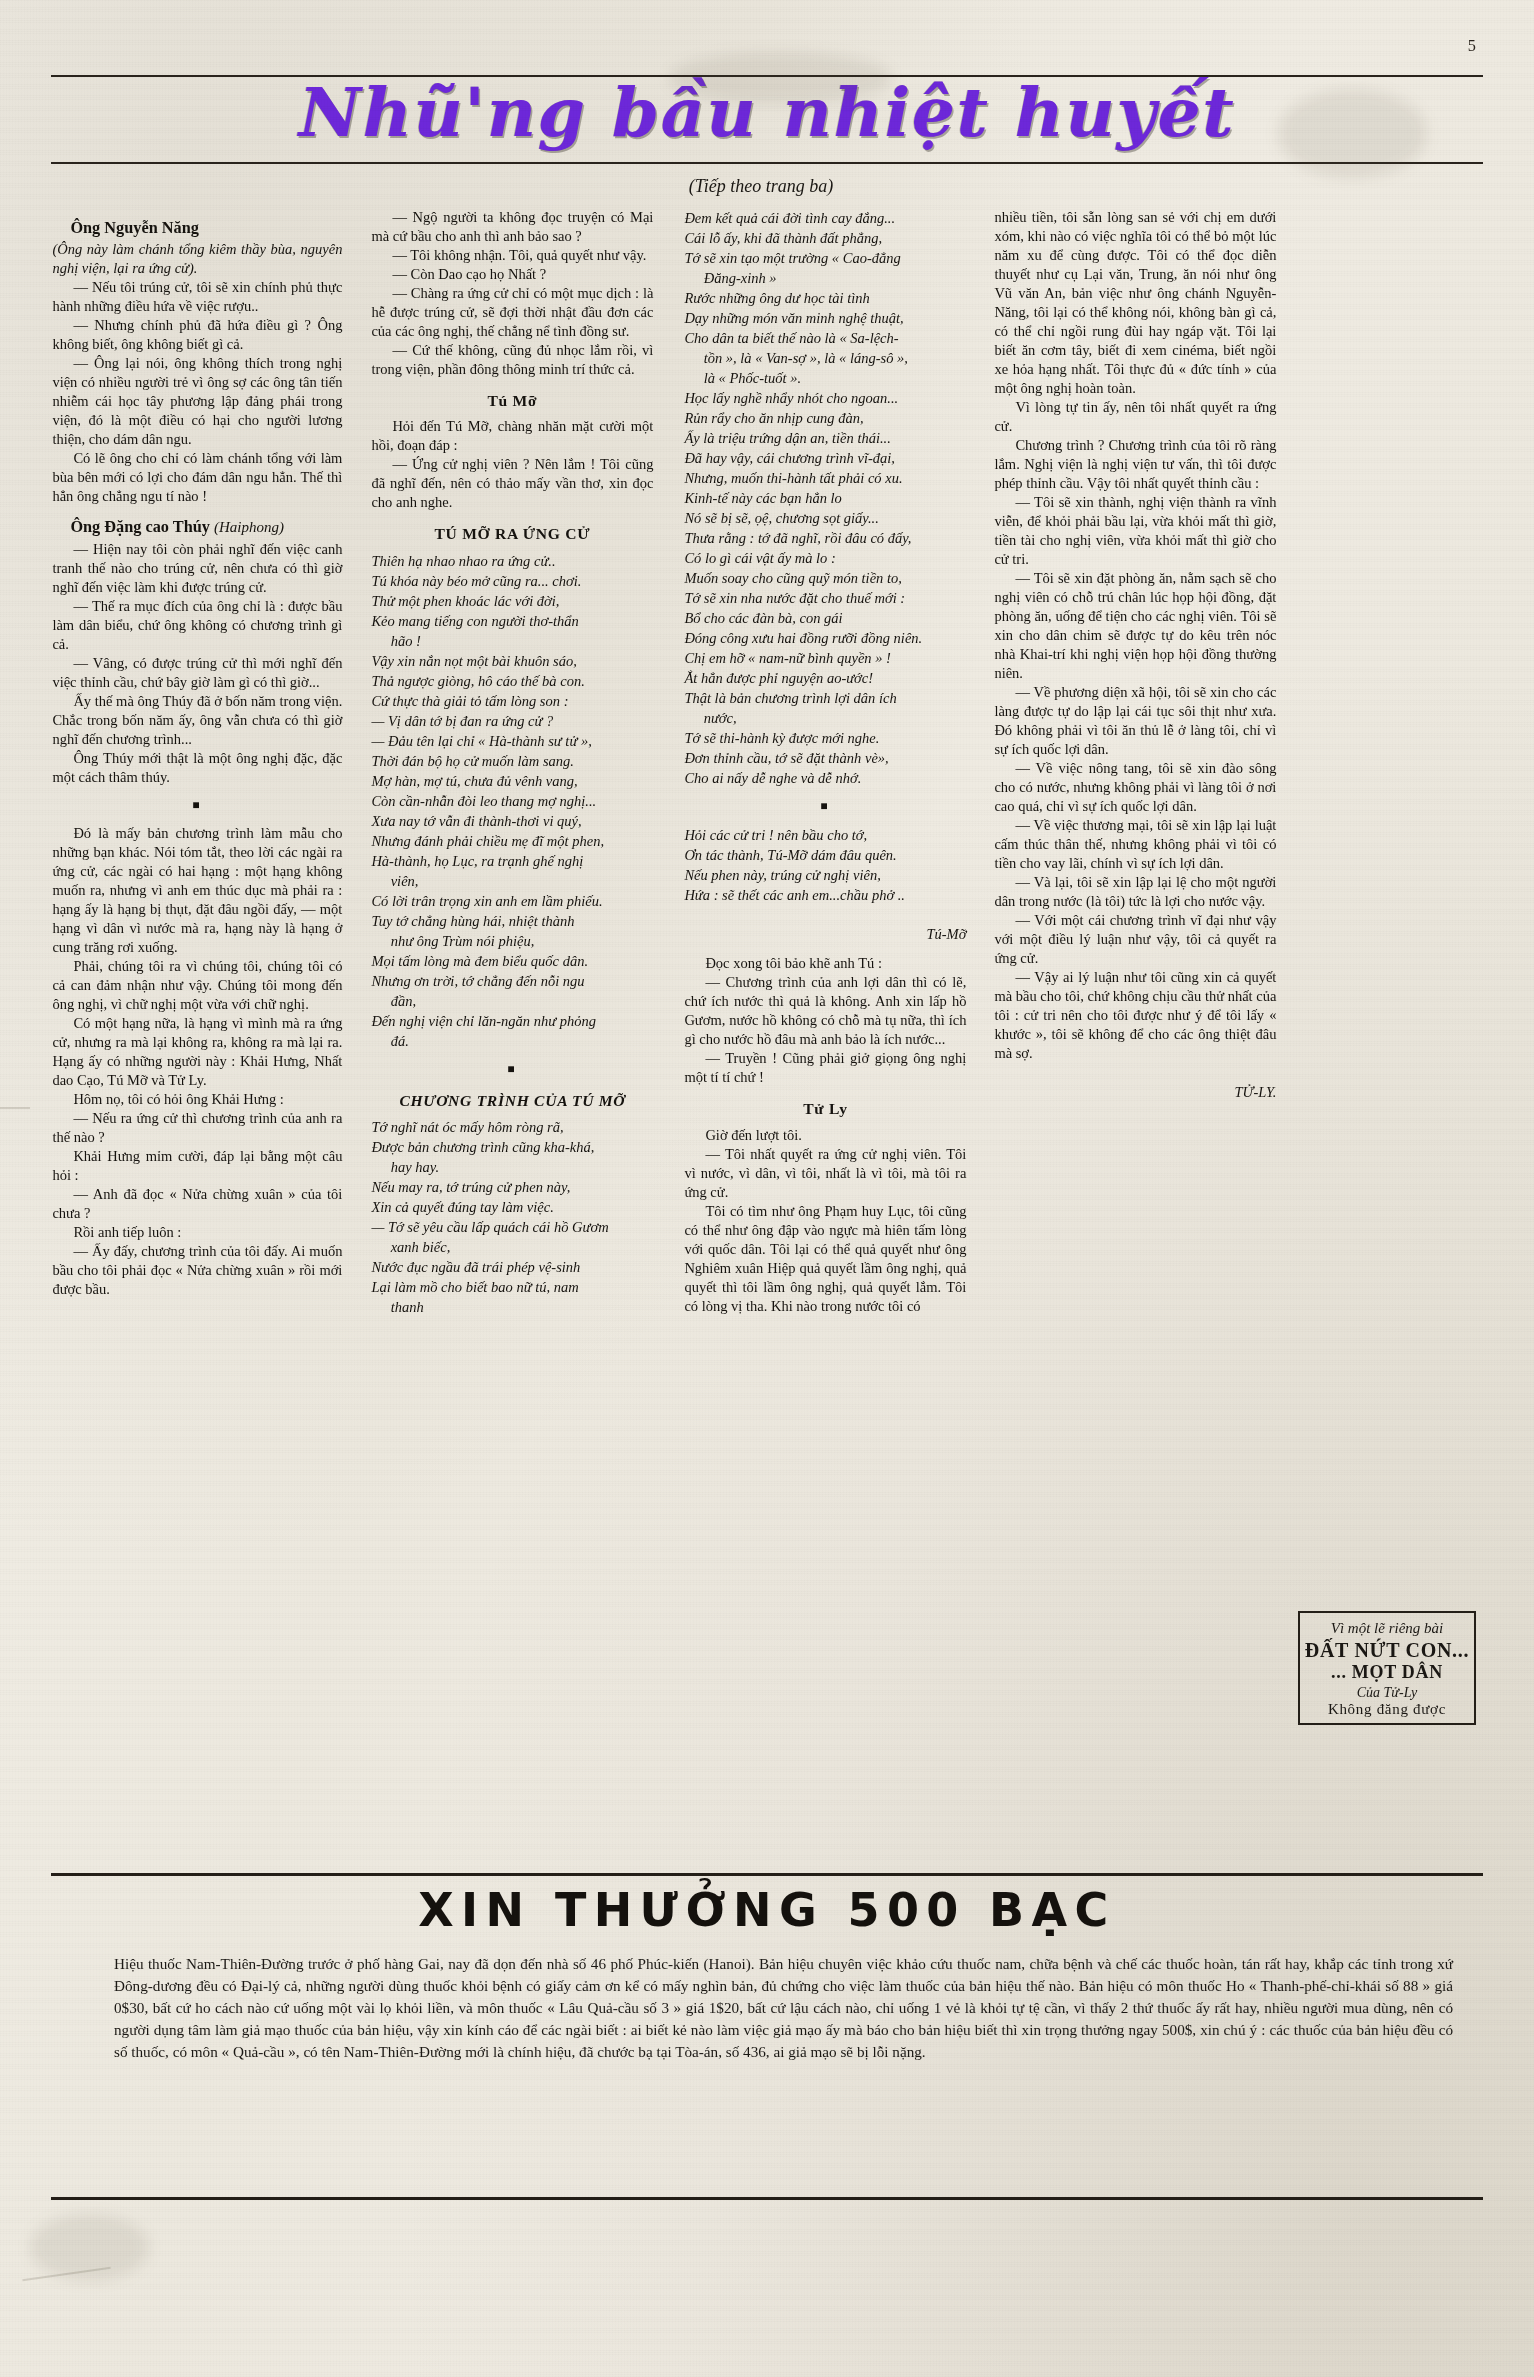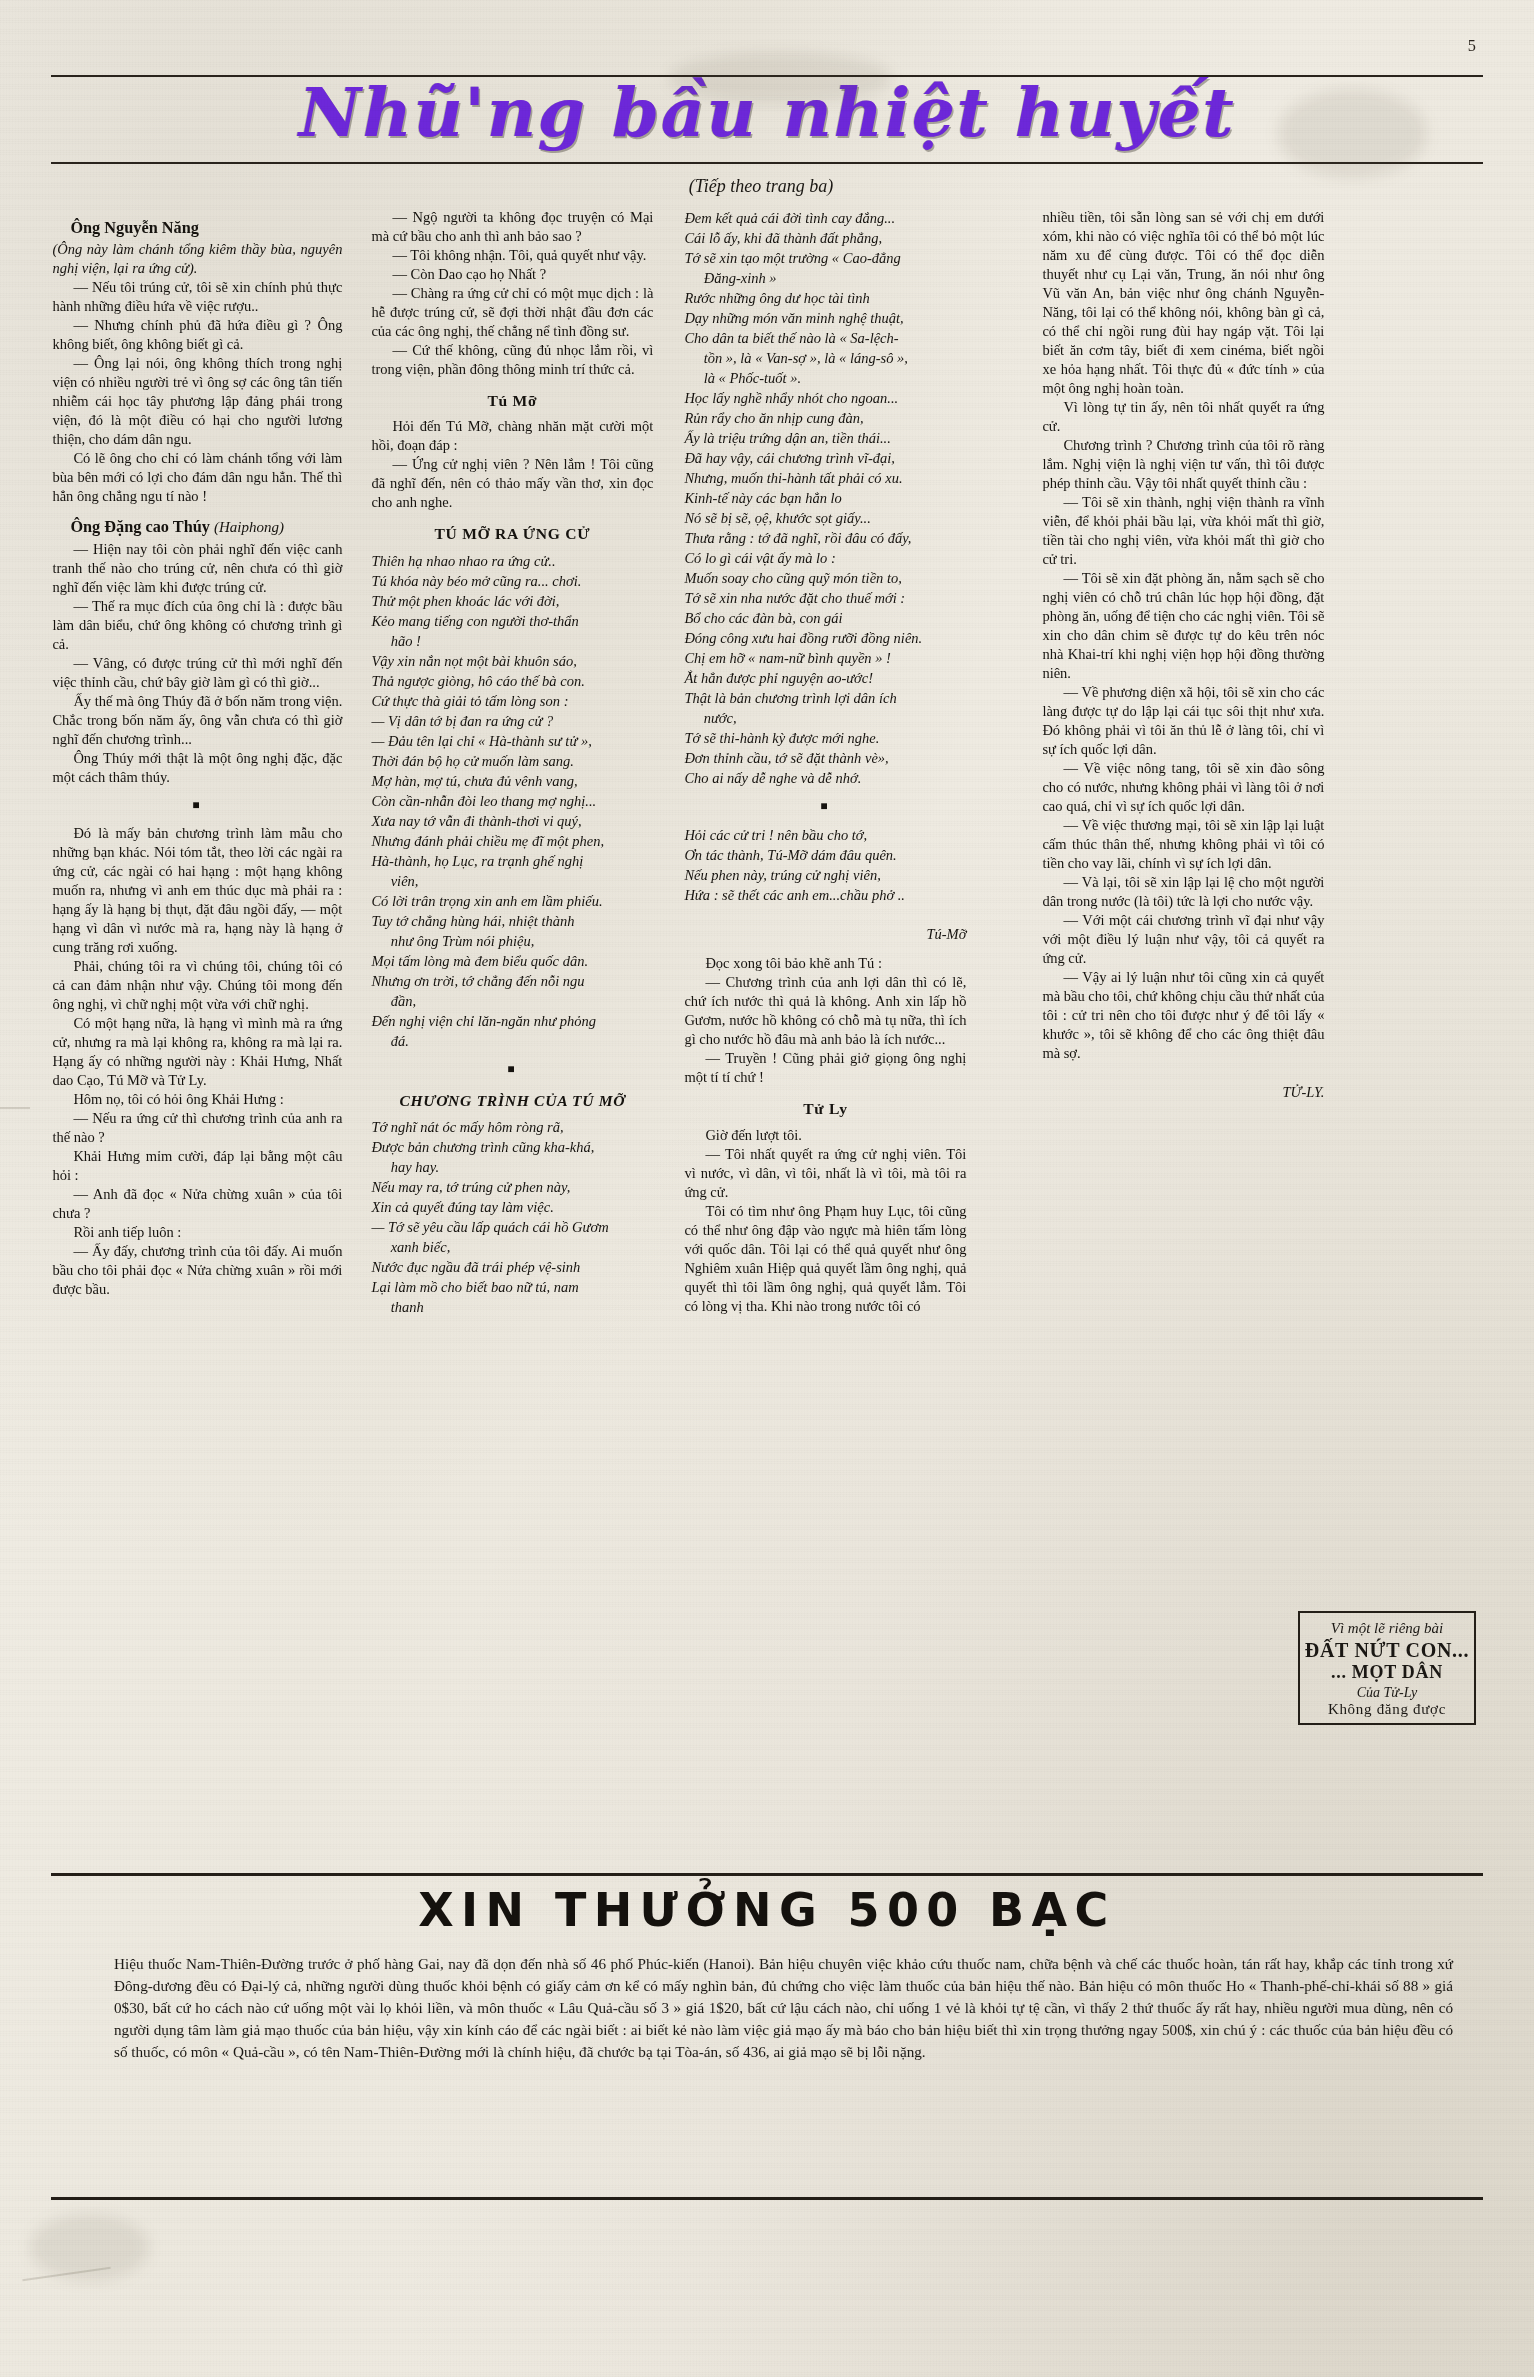--- a/index.html
+++ b/index.html
@@ -70,21 +70,21 @@
   }
   .col {
     position:absolute; top:0; bottom:0;
     font-size:14.5px; line-height:19px;
     text-align:justify;
     color:#16130f;
   }
   .c1 { left:0;     width:290px; }
   .c2 { left:319px; width:282px; }
   .c3 { left:632px; width:282px; }
-  .c4 { left:990px;width:282px; }
+  .c4 { left:942px;width:282px; }
   .c5 { left:1248px;width:186px; }
 
   .col p { margin:0 0 0 0; text-indent:21px; }
   .col p.noind { text-indent:0; }
   .sect-head {
     font-weight:bold; font-size:16.3px; margin:10.4px 0 3px 0; text-indent:18px;
   }
   .sect-head .pl { font-weight:normal; font-style:italic; font-size:15px; }
   .gap { height:10.4px; }
   .ital { font-style:italic; }
@@ -254,21 +254,21 @@
         <p>Dạy những món văn minh nghệ thuật,</p>
         <p>Cho dân ta biết thế nào là « Sa-lệch-</p>
         <p class="ind">tồn », là « Van-sợ », là « láng-sô »,</p>
         <p class="ind">là « Phốc-tuốt ».</p>
         <p>Học lấy nghề nhẩy nhót cho ngoan...</p>
         <p>Rủn rẩy cho ăn nhịp cung đàn,</p>
         <p>Ấy là triệu trứng dận an, tiền thái...</p>
         <p>Đã hay vậy, cái chương trình vĩ-đại,</p>
         <p>Nhưng, muốn thi-hành tất phải có xu.</p>
         <p>Kinh-tế này các bạn hẳn lo</p>
-        <p>Nó sẽ bị sẽ, ọệ, khước sọt giấy...</p>
+        <p>Nó sẽ bị sẽ, ọệ, chương sọt giấy...</p>
         <p>Thưa rằng : tớ đã nghĩ, rồi đâu có đấy,</p>
         <p>Có lo gì cái vật ấy mà lo :</p>
         <p>Muốn soay cho cũng quỹ món tiền to,</p>
         <p>Tớ sẽ xin nha nước đặt cho thuế mới :</p>
         <p>Bổ cho các đàn bà, con gái</p>
         <p>Đóng công xưu hai đồng rưỡi đồng niên.</p>
         <p>Chị em hỡ « nam-nữ bình quyền » !</p>
         <p>Ắt hẳn được phỉ nguyện ao-ước!</p>
         <p>Thật là bản chương trình lợi dân ích</p>
         <p class="ind">nước,</p>

